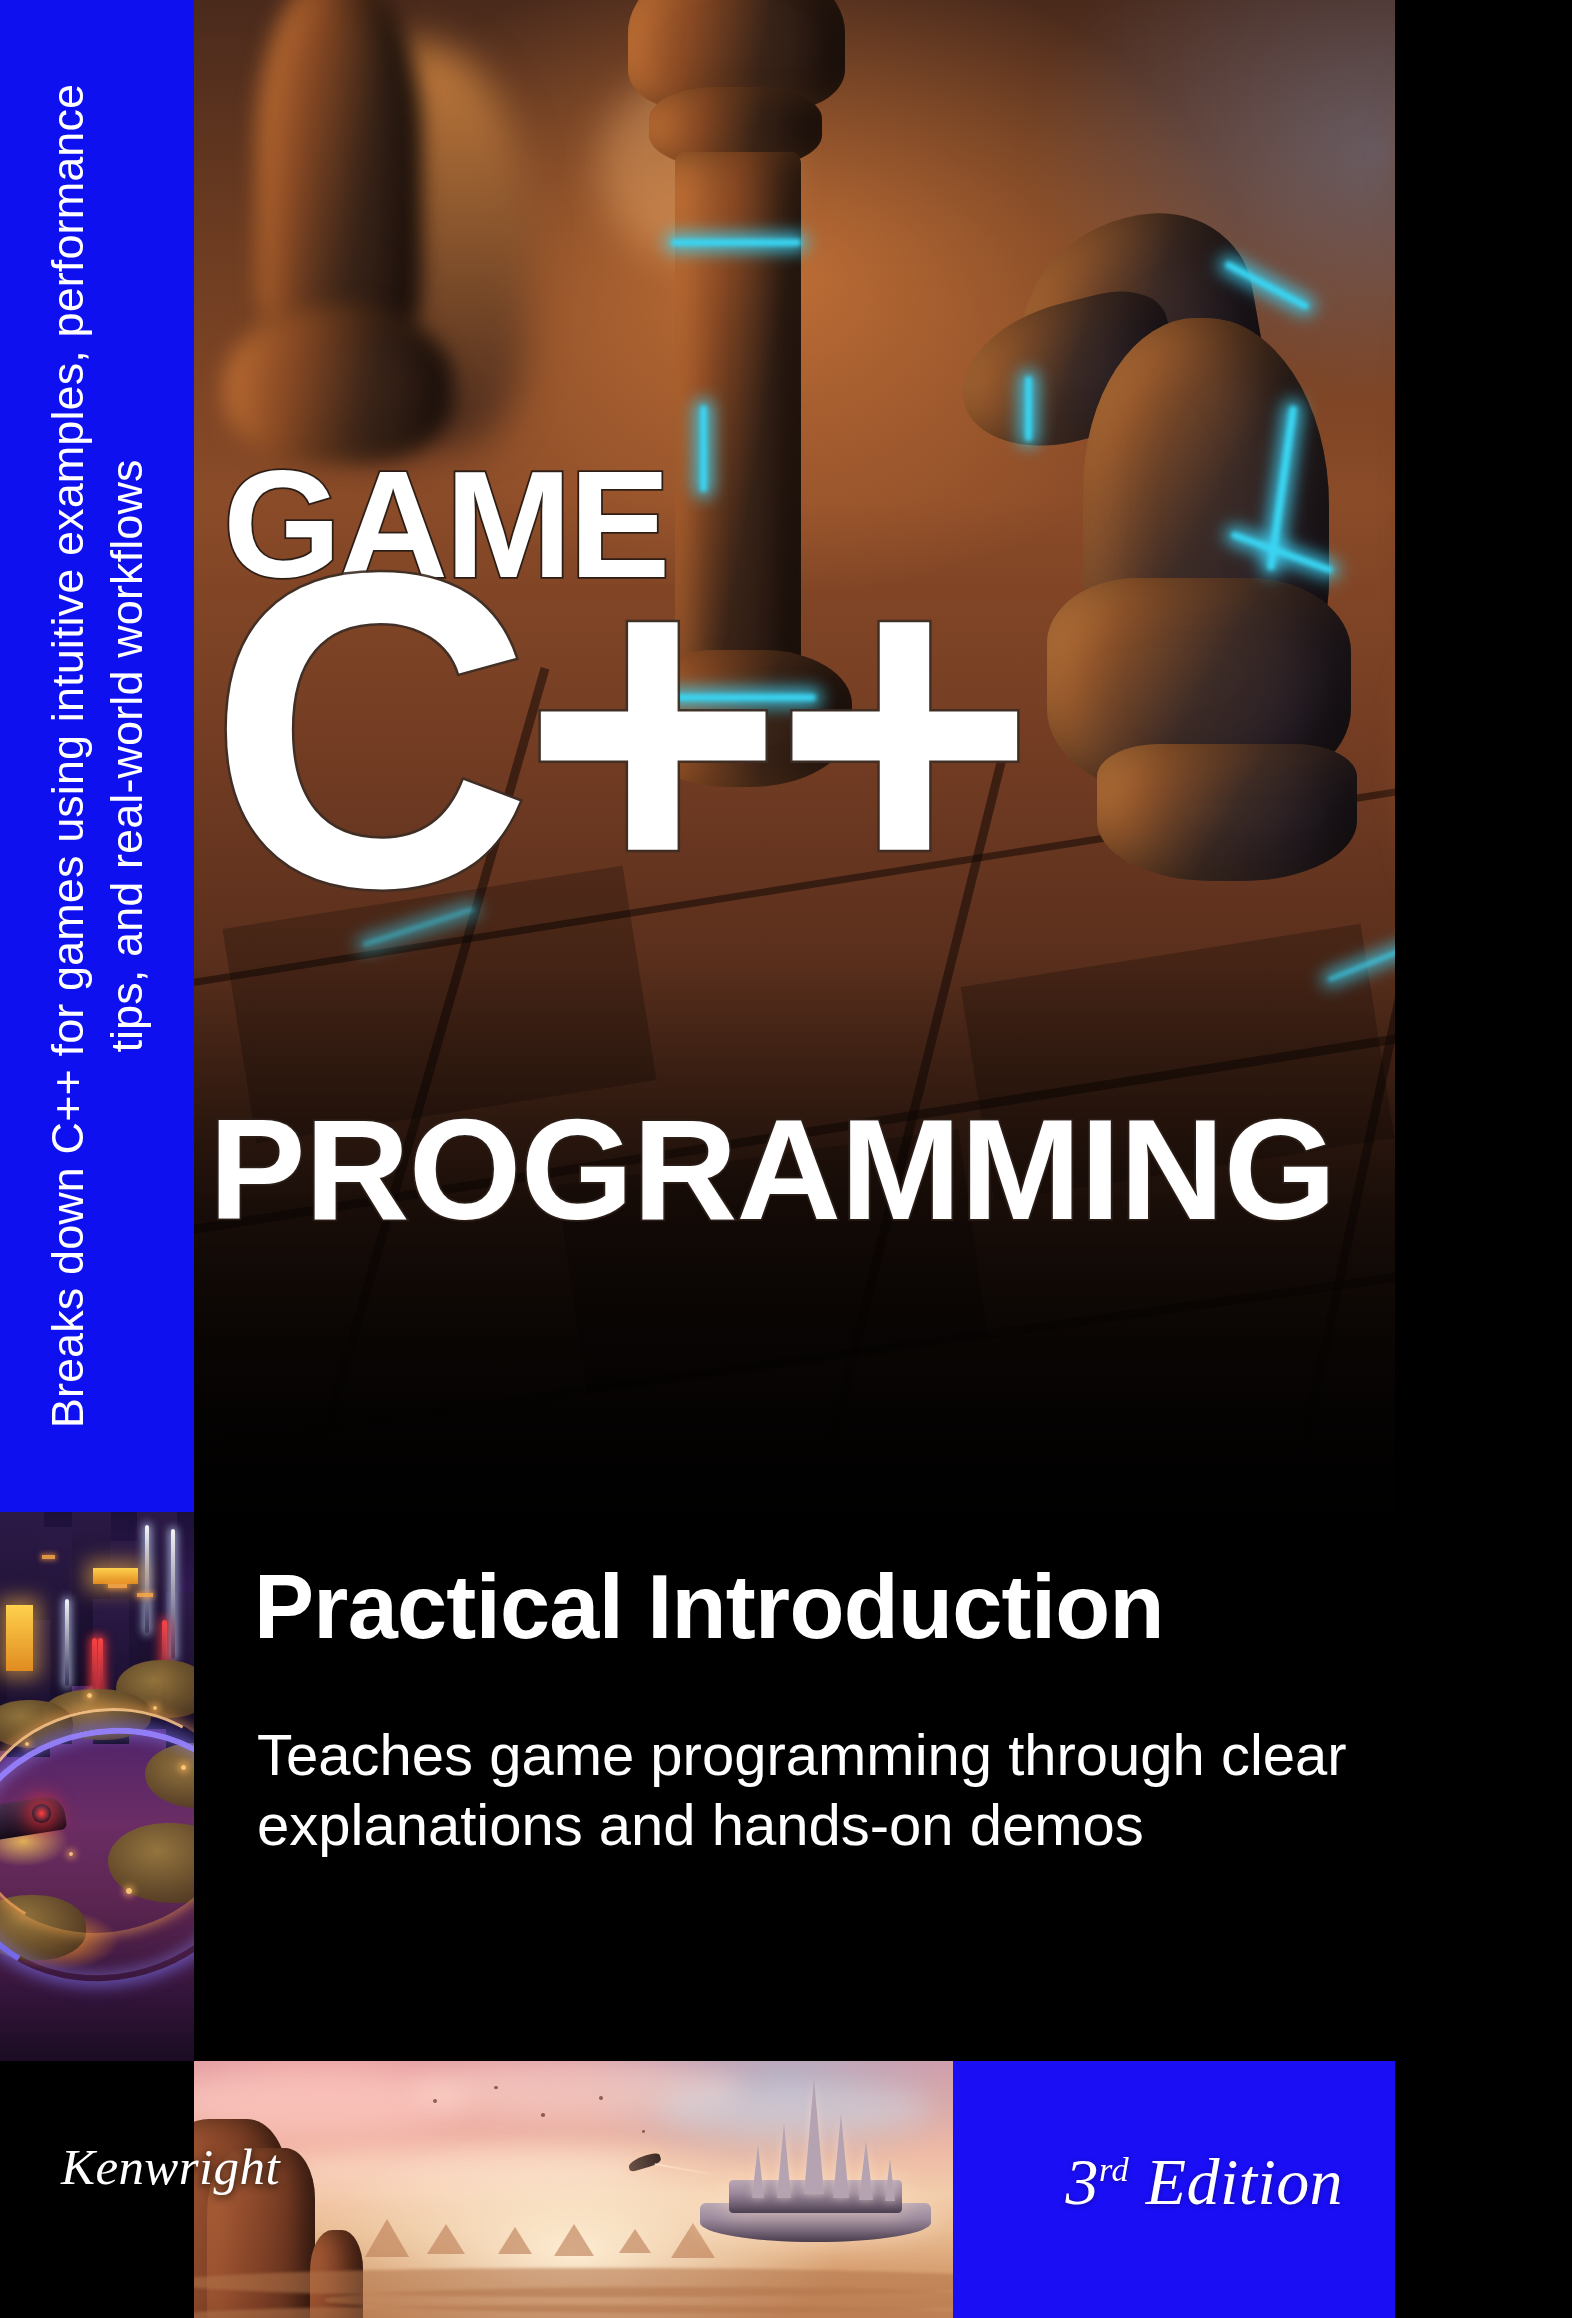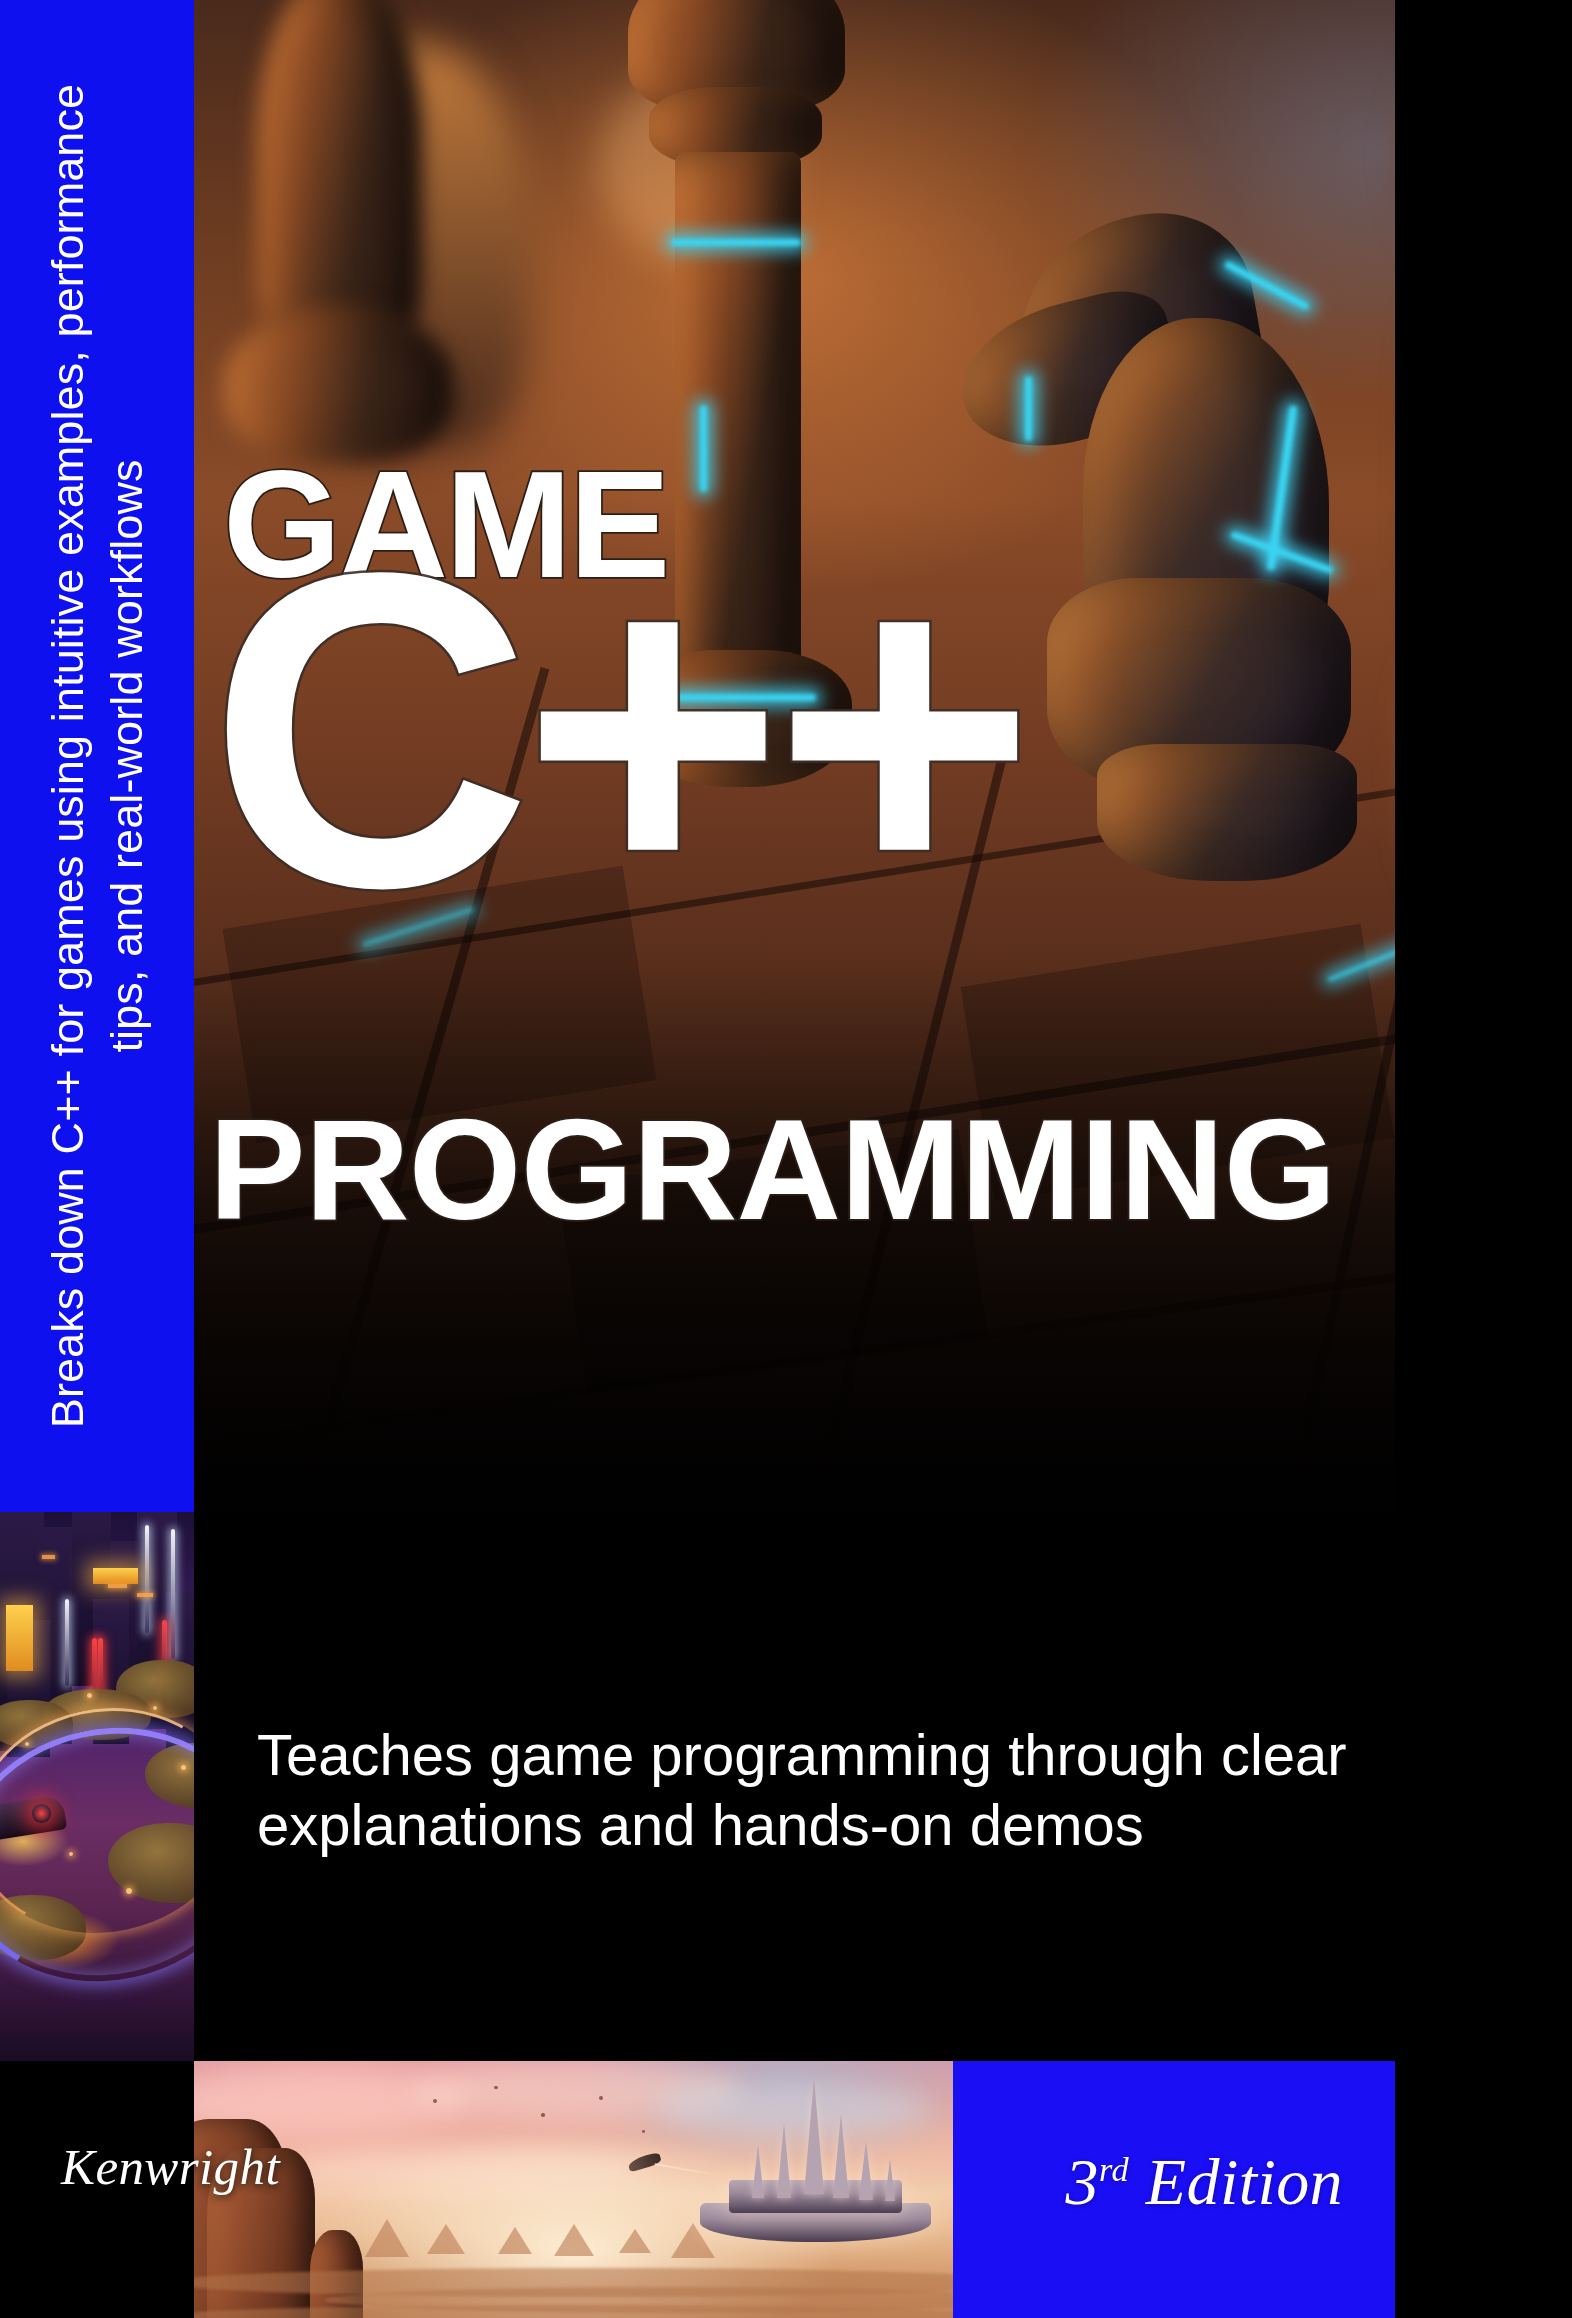--- a/index.html
+++ b/index.html
@@ -340,20 +340,21 @@
     <div class="spark" style="left:87px;top:181px;width:5px;height:5px;"></div>
     <div class="spark" style="left:153px;top:194px;width:4.3px;height:4.3px;"></div>
     <div class="spark" style="left:181px;top:253px;width:5px;height:5px;"></div>
     <div class="spark" style="left:69px;top:340px;width:4.3px;height:4.3px;"></div>
     <div class="spark" style="left:126px;top:376px;width:5.8px;height:5.8px;"></div>
     <div class="spark" style="left:25px;top:230px;width:4.3px;height:4.3px;"></div>
   </div>
   <div class="blk-left-bottom"></div>
 
   <div class="midblack"></div>
+  <div class="h-sub">Practical Introduction</div>
   <div class="h-desc">Teaches game programming through clear explanations and hands-on demos</div>
 
   <div class="desert">
     <div class="cloudwisp" style="left:-29px;top:7.2px;width:304px;height:65px;background:rgba(255,210,200,.55);"></div>
     <div class="cloudwisp" style="left:217px;top:0px;width:332px;height:58px;background:rgba(255,225,210,.45);"></div>
     <div class="cloudwisp" style="left:463px;top:22px;width:275px;height:51px;background:rgba(210,225,240,.4);"></div>
     <div class="cloudwisp" style="left:87px;top:87px;width:376px;height:43px;background:rgba(255,235,215,.45);"></div>
 
     <div class="speck" style="left:239px;top:38px;width:4.3px;height:4.3px;"></div>
     <div class="speck" style="left:300px;top:24.6px;width:3.6px;height:3.6px;"></div>

